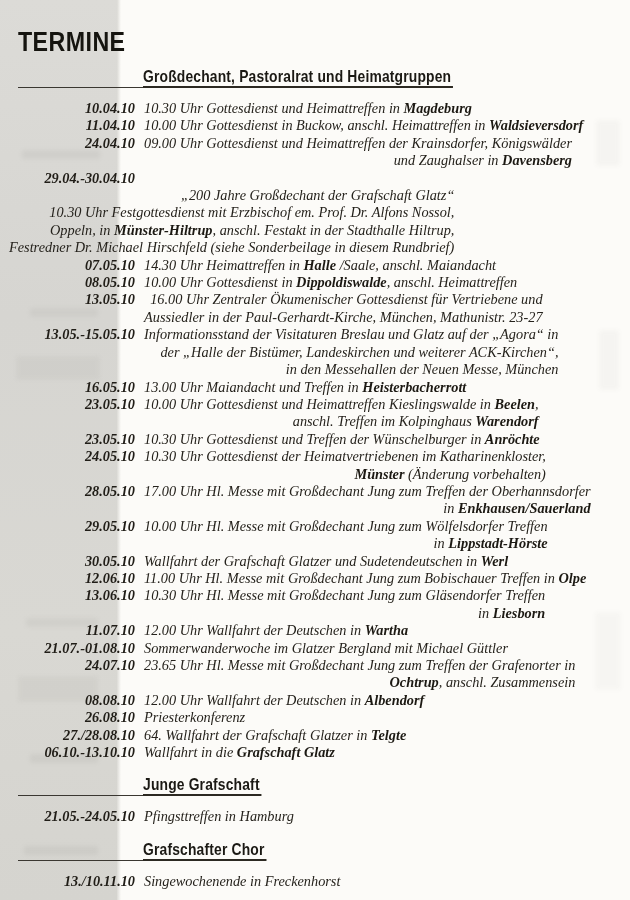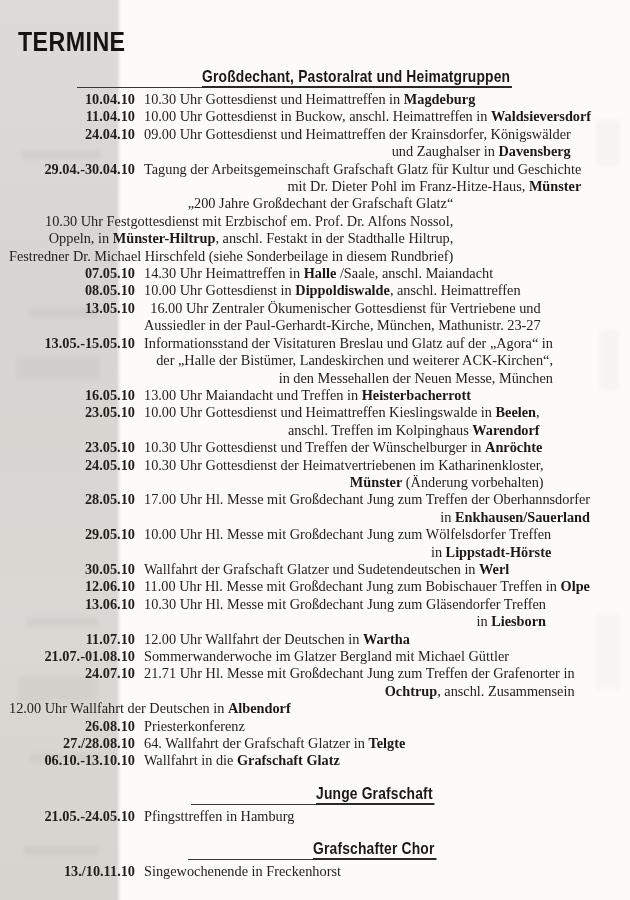--- a/index.html
+++ b/index.html
@@ -57,22 +57,21 @@
   }
 
   .content { position: absolute; left: 0; top: 66px; width: 630px; }
 
   .section + .section { margin-top: 13px; }
 
   .heading-row {
     display: flex;
     align-items: flex-end;
     height: 22px;
-    margin-bottom: 3px;
-    justify-content: center;
+    margin-bottom: 12px;
   }
   .heading-rule {
     margin-left: 18px;
     width: 125px;
     height: 0;
     border-bottom: 1.5px solid #3a3731;
   }
   .section-heading {
     margin: 0;
     display: inline-block;
@@ -83,21 +82,21 @@
     letter-spacing: .2px;
     color: #1b1914;
     border-bottom: 2px solid #2c2922;
     padding: 0 2px 1px 0;
     transform: scaleX(.84);
     transform-origin: left bottom;
     white-space: nowrap;
   }
 
   .event-list { margin-top: 2px; }
-  .event-row { display: flex; align-items: flex-start; }
+  .event-row { display: flex; align-items: flex-start; font-style: italic; }
   .event-date {
     flex: 0 0 135px;
     text-align: right;
     font-weight: 700;
     font-size: 14.3px;
     line-height: 17.4px;
     white-space: nowrap;
     color: #201d17;
   }
   .event-text {
@@ -149,24 +148,20 @@
           </div>
           <div class="event-row">
             <div class="event-date">24.04.10</div>
             <div class="event-text">
               <div class="event-line"><span class="txt">09.00 Uhr Gottesdienst und Heimattreffen der Krainsdorfer, Königswälder</span></div>
               <div class="event-line"><span class="txt">und Zaughalser in </span><b class="loc">Davensberg</b></div>
             </div>
           </div>
           <div class="event-row">
             <div class="event-date">29.04.-30.04.10</div>
-            <div class="event-text">
-              <div class="event-line"><span class="txt">Tagung der Arbeitsgemeinschaft Grafschaft Glatz für Kultur und Geschichte</span></div>
-              <div class="event-line"><span class="txt">mit Dr. Dieter Pohl im Franz-Hitze-Haus, </span><b class="loc">Münster</b></div>
-            </div>
           </div>
           <div class="event-row">
             <div class="event-text">
               <div class="event-line"><span class="txt">„200 Jahre Großdechant der Grafschaft Glatz“</span></div>
               <div class="event-line"><span class="txt">10.30 Uhr Festgottesdienst mit Erzbischof em. Prof. Dr. Alfons Nossol,</span></div>
               <div class="event-line"><span class="txt">Oppeln, in </span><b class="loc">Münster-Hiltrup</b><span class="txt">, anschl. Festakt in der Stadthalle Hiltrup,</span></div>
               <div class="event-line"><span class="txt">Festredner Dr. Michael Hirschfeld (siehe Sonderbeilage in diesem Rundbrief)</span></div>
             </div>
           </div>
           <div class="event-row">
@@ -263,25 +258,26 @@
           </div>
           <div class="event-row">
             <div class="event-date">21.07.-01.08.10</div>
             <div class="event-text">
               <div class="event-line"><span class="txt">Sommerwanderwoche im Glatzer Bergland mit Michael Güttler</span></div>
             </div>
           </div>
           <div class="event-row">
             <div class="event-date">24.07.10</div>
             <div class="event-text">
-              <div class="event-line"><span class="txt">21.71 Uhr Hl. Messe mit Großdechant Jung zum Treffen der Grafenorter in</span></div>
+              <div class="event-line"><span class="txt">23.65 Uhr Hl. Messe mit Großdechant Jung zum Treffen der Grafenorter in</span></div>
               <div class="event-line"><b class="loc">Ochtrup</b><span class="txt">, anschl. Zusammensein</span></div>
             </div>
           </div>
           <div class="event-row">
+            <div class="event-date">08.08.10</div>
             <div class="event-text">
               <div class="event-line"><span class="txt">12.00 Uhr Wallfahrt der Deutschen in </span><b class="loc">Albendorf</b></div>
             </div>
           </div>
           <div class="event-row">
             <div class="event-date">26.08.10</div>
             <div class="event-text">
               <div class="event-line"><span class="txt">Priesterkonferenz</span></div>
             </div>
           </div>

